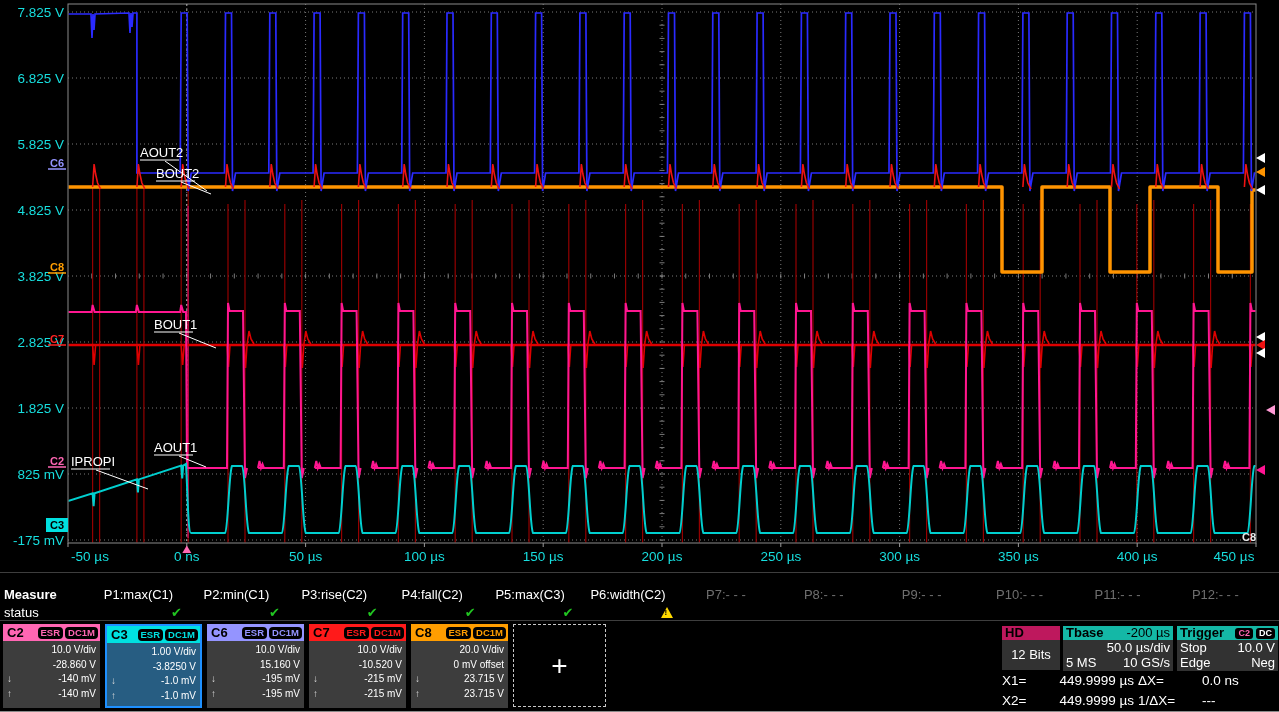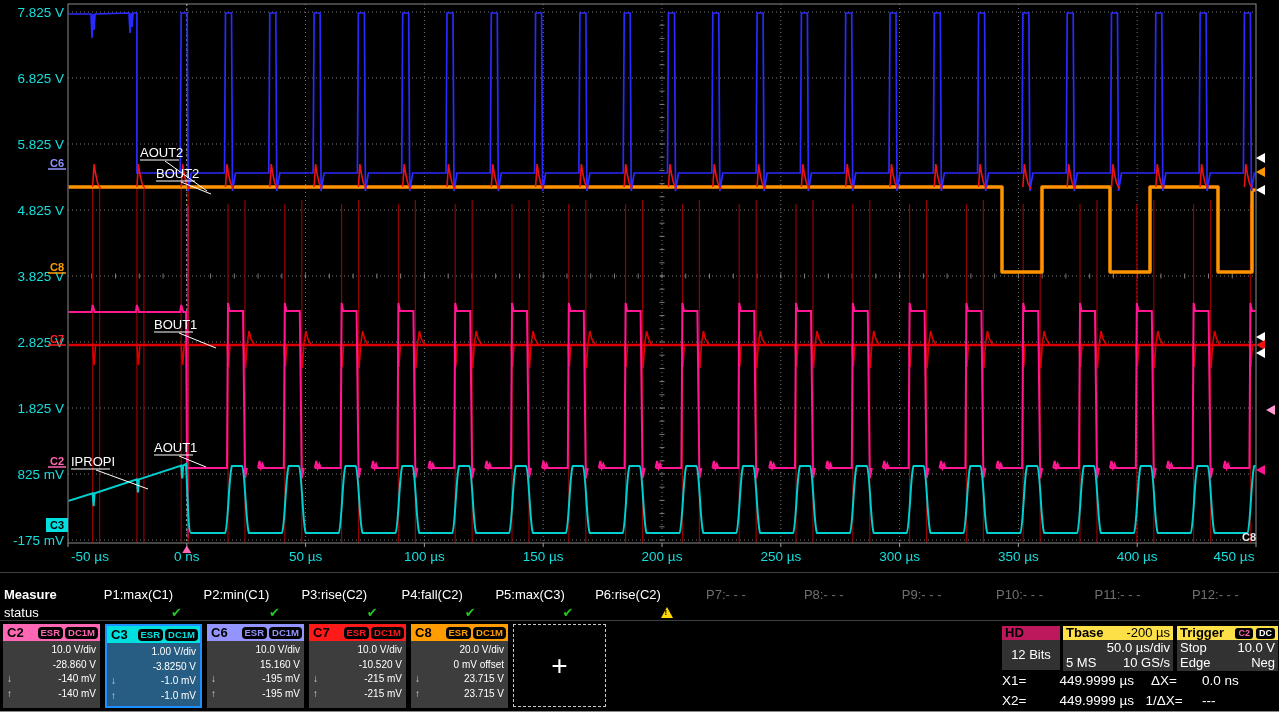--- a/index.html
+++ b/index.html
@@ -35,38 +35,38 @@
   .ch-line{text-align:right;}
   .ch-arrow-row{display:flex;margin-top:0px;}
   .ch-arrow-row:first-of-type{margin-top:6px;}
   .ch-arrow{color:#dcdcdc;flex:0 0 auto;}
   .ch-val{margin-left:auto;}
   .add-box{position:absolute;top:3px;width:93px;height:83px;border:1px dashed #c8c8c8;box-sizing:border-box;
            display:flex;align-items:center;justify-content:center;color:#fff;font-size:28px;font-weight:300;}
 
   
   .acq-box{position:absolute;top:5px;box-sizing:border-box;}
-  .acq-head{height:14px;background:#fde047;color:#000;font-size:13px;line-height:14px;display:flex;align-items:center;padding:0 3px;}
+  .acq-head{height:14px;background:#14b8a6;color:#000;font-size:13px;line-height:14px;display:flex;align-items:center;padding:0 3px;}
   .acq-head .t{font-weight:bold;}
   .acq-head .r{margin-left:auto;}
   .acq-body{background:#323232;color:#fff;font-size:13px;line-height:15px;padding:0 3px;}
   .acq-row{display:flex;}
   .acq-row .r{margin-left:auto;}
   .acq-badge{background:#000;border-radius:3px;font-size:9px;font-weight:bold;padding:0 3px;line-height:11px;margin-left:3px;}
   #hd-box{left:1002px;width:58px;}
   #hd-box .acq-head{background:#be185d;font-weight:bold;}
   #hd-box .acq-body{text-align:center;height:30px;line-height:30px;}
   #tbase-box{left:1063px;width:110px;}
   #tbase-box .acq-body{height:31px;}
   #trig-box{left:1177px;width:101px;}
   #trig-box .acq-body{height:31px;}
   #cursor-rows{position:absolute;left:1002px;top:52px;width:268px;font-size:13.5px;color:#fff;
                display:grid;grid-template-columns:34px 94px 52px 68px;grid-auto-rows:20px;column-gap:4px;}
   #cursor-rows .c2v{text-align:right;}
-  #cursor-rows .c3v{text-align:center;}
+  #cursor-rows .c3v{text-align:left;}
   #cursor-rows .c4v{text-align:left;padding-left:8px;}
 </style>
 </head>
 <body>
 
 <div id="screen">
 
   <svg id="plot-svg" width="1279" height="570">
       <rect x="0" y="0" width="1279" height="570" fill="#000"></rect>
       <defs>
@@ -287,21 +287,21 @@
     </svg>
 
   <div id="measure-panel">
     <div class="m-row" id="m-header">
       <span class="m-rowlabel">Measure</span>
     <span class="m-cell" style="left: 81px; width: 115px;">P1:max(C1)</span>
         <span class="m-cell" style="left: 178.9px; width: 115px;">P2:min(C1)</span>
         <span class="m-cell" style="left: 276.8px; width: 115px;">P3:rise(C2)</span>
         <span class="m-cell" style="left: 374.7px; width: 115px;">P4:fall(C2)</span>
         <span class="m-cell" style="left: 472.6px; width: 115px;">P5:max(C3)</span>
-        <span class="m-cell" style="left: 570.5px; width: 115px;">P6:rise(C2)</span>
+        <span class="m-cell" style="left: 570.5px; width: 115px;">P6:width(C2)</span>
         <span class="m-cell dim" style="left: 668.4px; width: 115px;">P7:- - -</span>
         <span class="m-cell dim" style="left: 766.3px; width: 115px;">P8:- - -</span>
         <span class="m-cell dim" style="left: 864.2px; width: 115px;">P9:- - -</span>
         <span class="m-cell dim" style="left: 962.1px; width: 115px;">P10:- - -</span>
         <span class="m-cell dim" style="left: 1060px; width: 115px;">P11:- - -</span>
         <span class="m-cell dim" style="left: 1157.9px; width: 115px;">P12:- - -</span>
       </div>
     <div class="m-row" id="m-status">
       <span class="m-rowlabel">status</span>
     <span class="m-ok" style="left: 171px;">✔</span>

